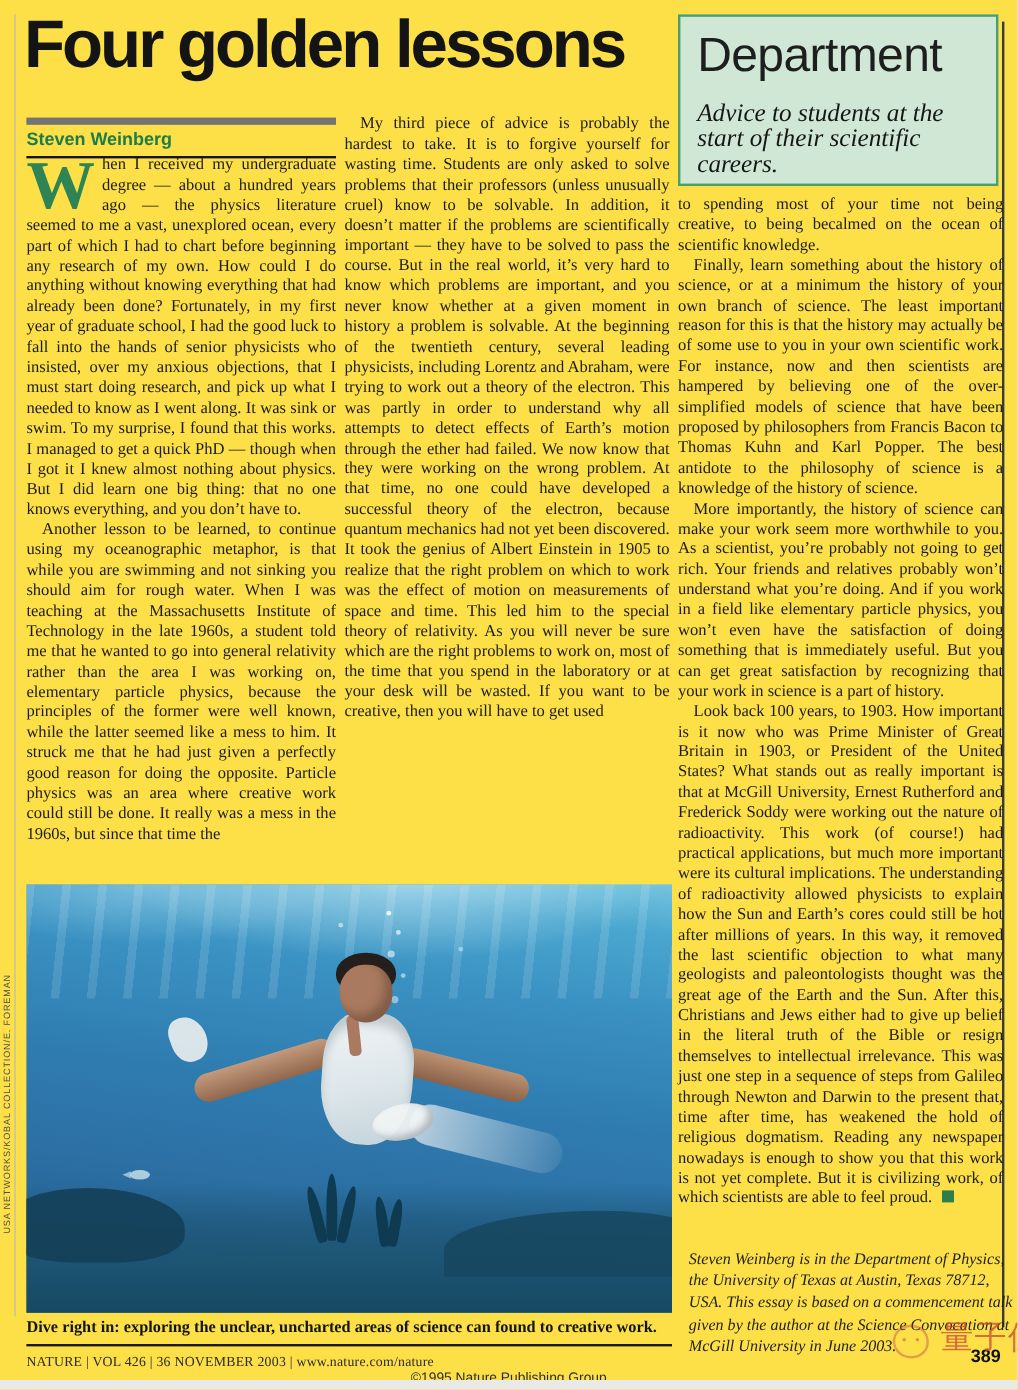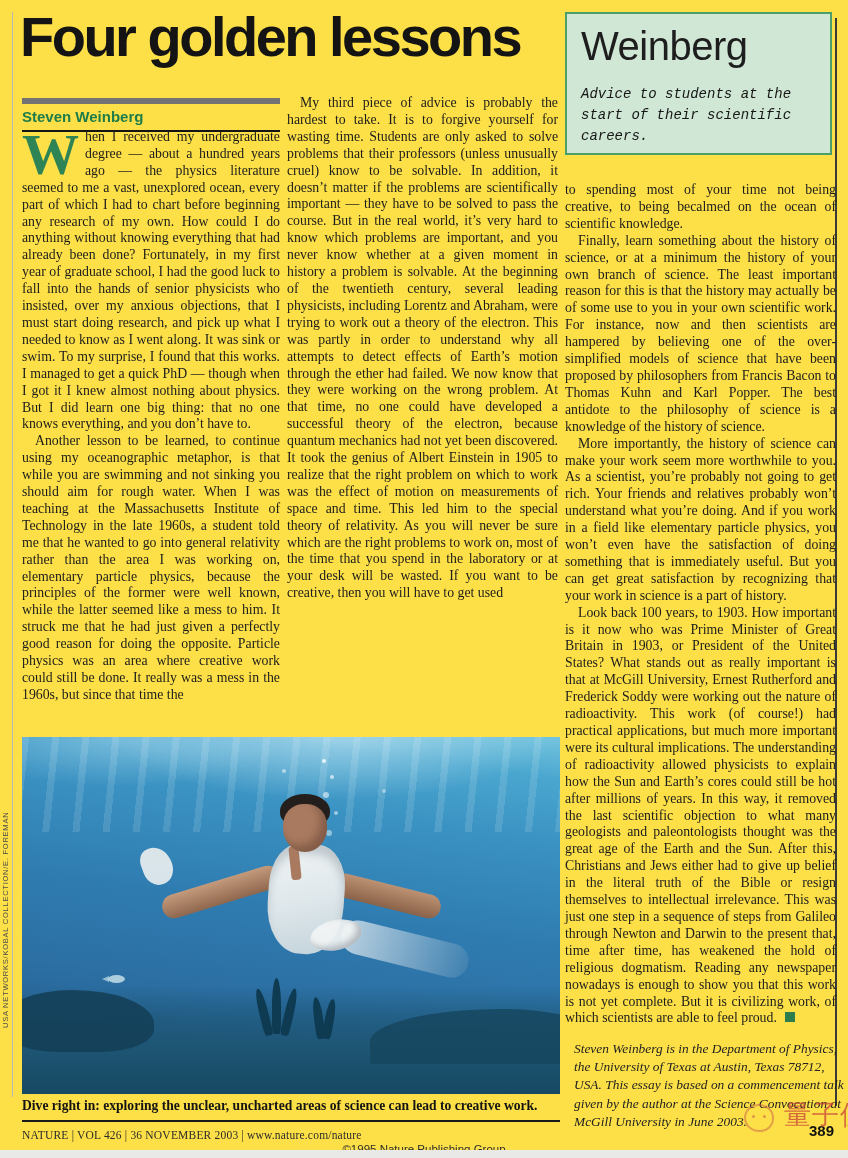--- a/index.html
+++ b/index.html
@@ -21,40 +21,40 @@
 
   .masthead {
     position:absolute; left:565px; top:12px; width:267px; height:143px;
     background:#cfe7d4; border:2px solid #4aa068; padding:10px 14px;
   }
   .masthead-title {
     font-family:"Liberation Sans", sans-serif; font-weight:400;
     font-size:40px; letter-spacing:-0.5px; color:#1e1e1e; line-height:44px;
   }
   .masthead-tagline {
-    margin-top:16px; font-family:Liberation Mono, monospace;
-    font-style:italic; font-size:14px; line-height:21px; color:#161616;
+    margin-top:16px; font-family:Liberation Serif, serif;
+    font-style:italic; font-size:21px; line-height:21px; color:#161616;
   }
 
   .author-block {
     position:absolute; left:22px; top:98px; width:258px;
     border-top:6px solid #737373; border-bottom:2px solid #141414;
     padding:4px 0 5px;
   }
   .author-name {
     font-family:"Liberation Sans", sans-serif; font-weight:700;
     font-size:15px; color:#1d7c49;
   }
 
   .col { position:absolute; text-align:justify; font-size:13.8px; line-height:16.9px; color:#1c1c1c; }
   .col p { text-indent:13px; }
   .col p.no-indent { text-indent:0; }
   .col-1 { left:22px;  top:129px; width:258px; height:606px; }
   .col-2 { left:287px; top:95px;  width:271px; height:641px; }
-  .col-3 { left:565px; top:162px; width:271px; height:874px;margin-top:20px; }
+  .col-3 { left:565px; top:162px; width:271px; height:874px; }
 
   .dropcap {
     float:left; font-family:"Liberation Serif", serif; font-weight:700;
     font-size:57px; line-height:46px; color:#2e8455;
     margin:3px 6px 0 0;
   }
   .end-marker {
     display:inline-block; width:10px; height:10px; background:#2e7d4c;
     margin-left:8px; vertical-align:baseline;
   }
@@ -168,21 +168,21 @@
 </head>
 <body>
 
 <div class="page">
   <div class="edge-left"></div>
   <div class="edge-right"></div>
 
   <h1 class="headline">Four golden lessons</h1>
 
   <div class="masthead">
-    <div class="masthead-title">Weinberg</div>
+    <div class="masthead-title">Department</div>
     <div class="masthead-tagline">Advice to students at the start of their scientific careers.</div>
   </div>
 
   <div class="author-block">
     <div class="author-name">Steven Weinberg</div>
   </div>
 
   <div class="col col-1">
     <p class="no-indent"><span class="dropcap">W</span><span>hen I received my undergraduate degree — about a hundred years ago — the physics literature seemed to me a vast, unexplored ocean, every part of which I had to chart before beginning any research of my own. How could I do anything without knowing everything that had already been done? Fortunately, in my first year of graduate school, I had the good luck to fall into the hands of senior physicists who insisted, over my anxious objections, that I must start doing research, and pick up what I needed to know as I went along. It was sink or swim. To my surprise, I found that this works. I managed to get a quick PhD — though when I got it I knew almost nothing about physics. But I did learn one big thing: that no one knows everything, and you don’t have to.</span></p>
     <p>Another lesson to be learned, to continue using my oceanographic metaphor, is that while you are swimming and not sinking you should aim for rough water. When I was teaching at the Massachusetts Institute of Technology in the late 1960s, a student told me that he wanted to go into general relativity rather than the area I was working on, elementary particle physics, because the principles of the former were well known, while the latter seemed like a mess to him. It struck me that he had just given a perfectly good reason for doing the opposite. Particle physics was an area where creative work could still be done. It really was a mess in the 1960s, but since that time the</p>
@@ -221,21 +221,21 @@
       <div class="legs"></div>
       <div class="torso"></div>
       <div class="strap"></div>
       <div class="hands-front"></div>
       <div class="hair"></div>
       <div class="head"></div>
     </div>
   </div>
 
   <div class="photo-credit">USA NETWORKS/KOBAL COLLECTION/E. FOREMAN</div>
-  <div class="caption">Dive right in: exploring the unclear, uncharted areas of science can lead to creative work.</div>
+  <div class="caption">Dive right in: exploring the unclear, uncharted areas of science can found to creative work.</div>
   <div class="caption-rule"></div>
 
   <div class="journal-line">NATURE | VOL 426 | 36 NOVEMBER 2003 | www.nature.com/nature</div>
   <div class="page-number">389</div>
   <div class="copyright">
     <span>©1995</span>
     <b>Nature Publishing Group</b>
   </div>
 
   <div class="watermark">

